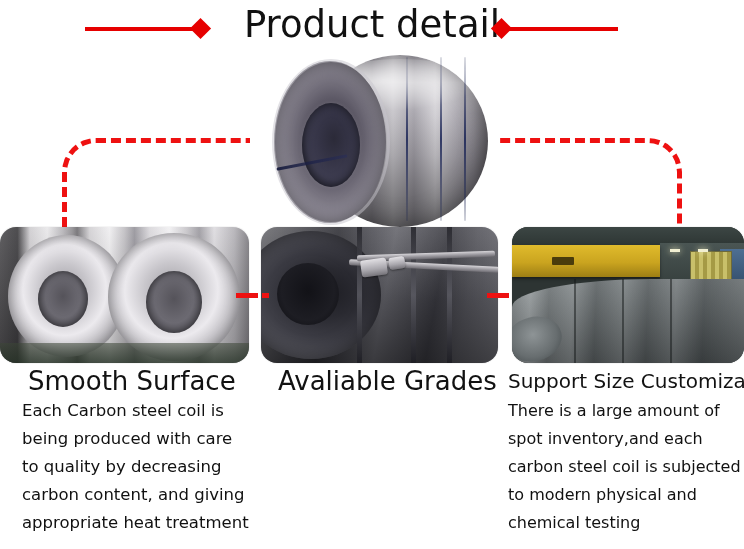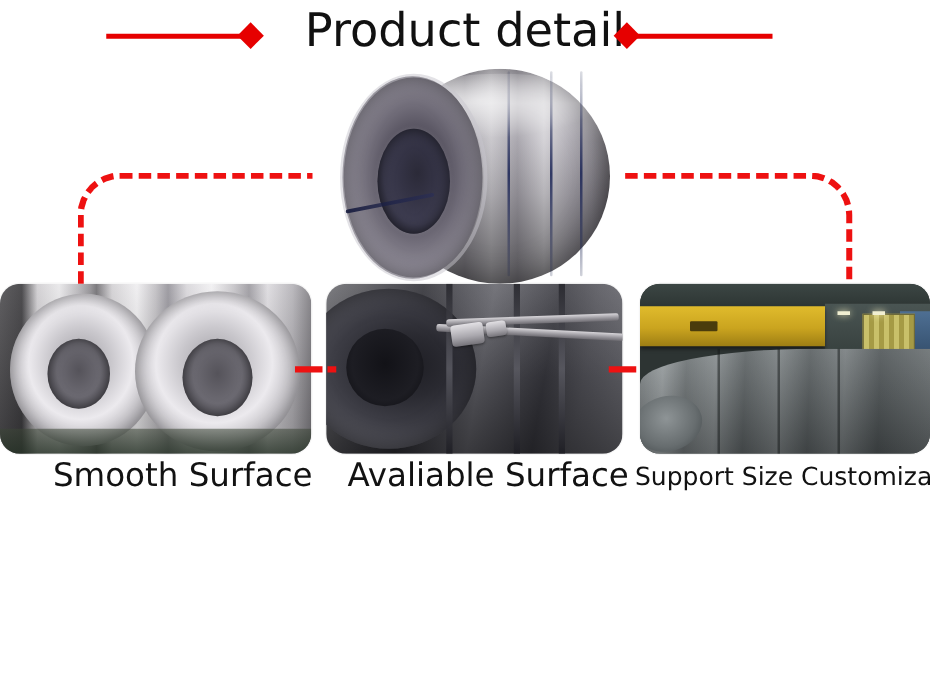--- a/index.html
+++ b/index.html
@@ -255,21 +255,21 @@
   }
 
   
   .conn { position:absolute; top:293px; height:5px; background:#ee1111; z-index:6; }
   .conn.c1a { left:236px; width:22px; }
   .conn.c1b { left:262px; width:7px;  }
   .conn.c2a { left:487px; width:22px; }
 
   
   .txt { position:absolute; z-index:7; }
-  .txt.t1 { left:22px;  top:366px; width:228px;text-align:right; }
+  .txt.t1 { left:22px;  top:366px; width:228px; }
   .txt.t2 { left:268px; top:366px; width:232px; }
   .txt.t3 { left:508px; top:366px; width:236px; }
 
   .head {
     font-size:25px; line-height:30px; font-weight:400; color:#121212;
     white-space:nowrap;
     font-family:"DejaVu Sans", sans-serif;
   }
   .head.h1 { font-size:26px; padding-left:6px; }
   .head.h2 { font-size:26px; padding-left:10px; }
@@ -347,23 +347,25 @@
     <div class="fac-sheet-edge" style="left:158px"></div>
     <div class="fac-coil-left"></div>
   </div>
 
   <div class="conn c1a"></div>
   <div class="conn c1b"></div>
   <div class="conn c2a"></div>
 
   <div class="txt t1">
     <div class="head h1">Smooth Surface</div>
+    <div class="body">Each Carbon steel coil is being produced with care to quality by decreasing carbon content, and giving appropriate heat treatment</div>
   </div>
 
   <div class="txt t2">
-    <div class="head h2">Avaliable Surface</div>
+    <div class="head h2">Avaliable Grades</div>
   </div>
 
   <div class="txt t3">
     <div class="head h3">Support Size Customization</div>
+    <div class="body b3">There is a large amount of spot inventory,and each carbon steel coil is subjected to modern physical and chemical testing</div>
   </div>
 
 </div>
 
 </body></html>

